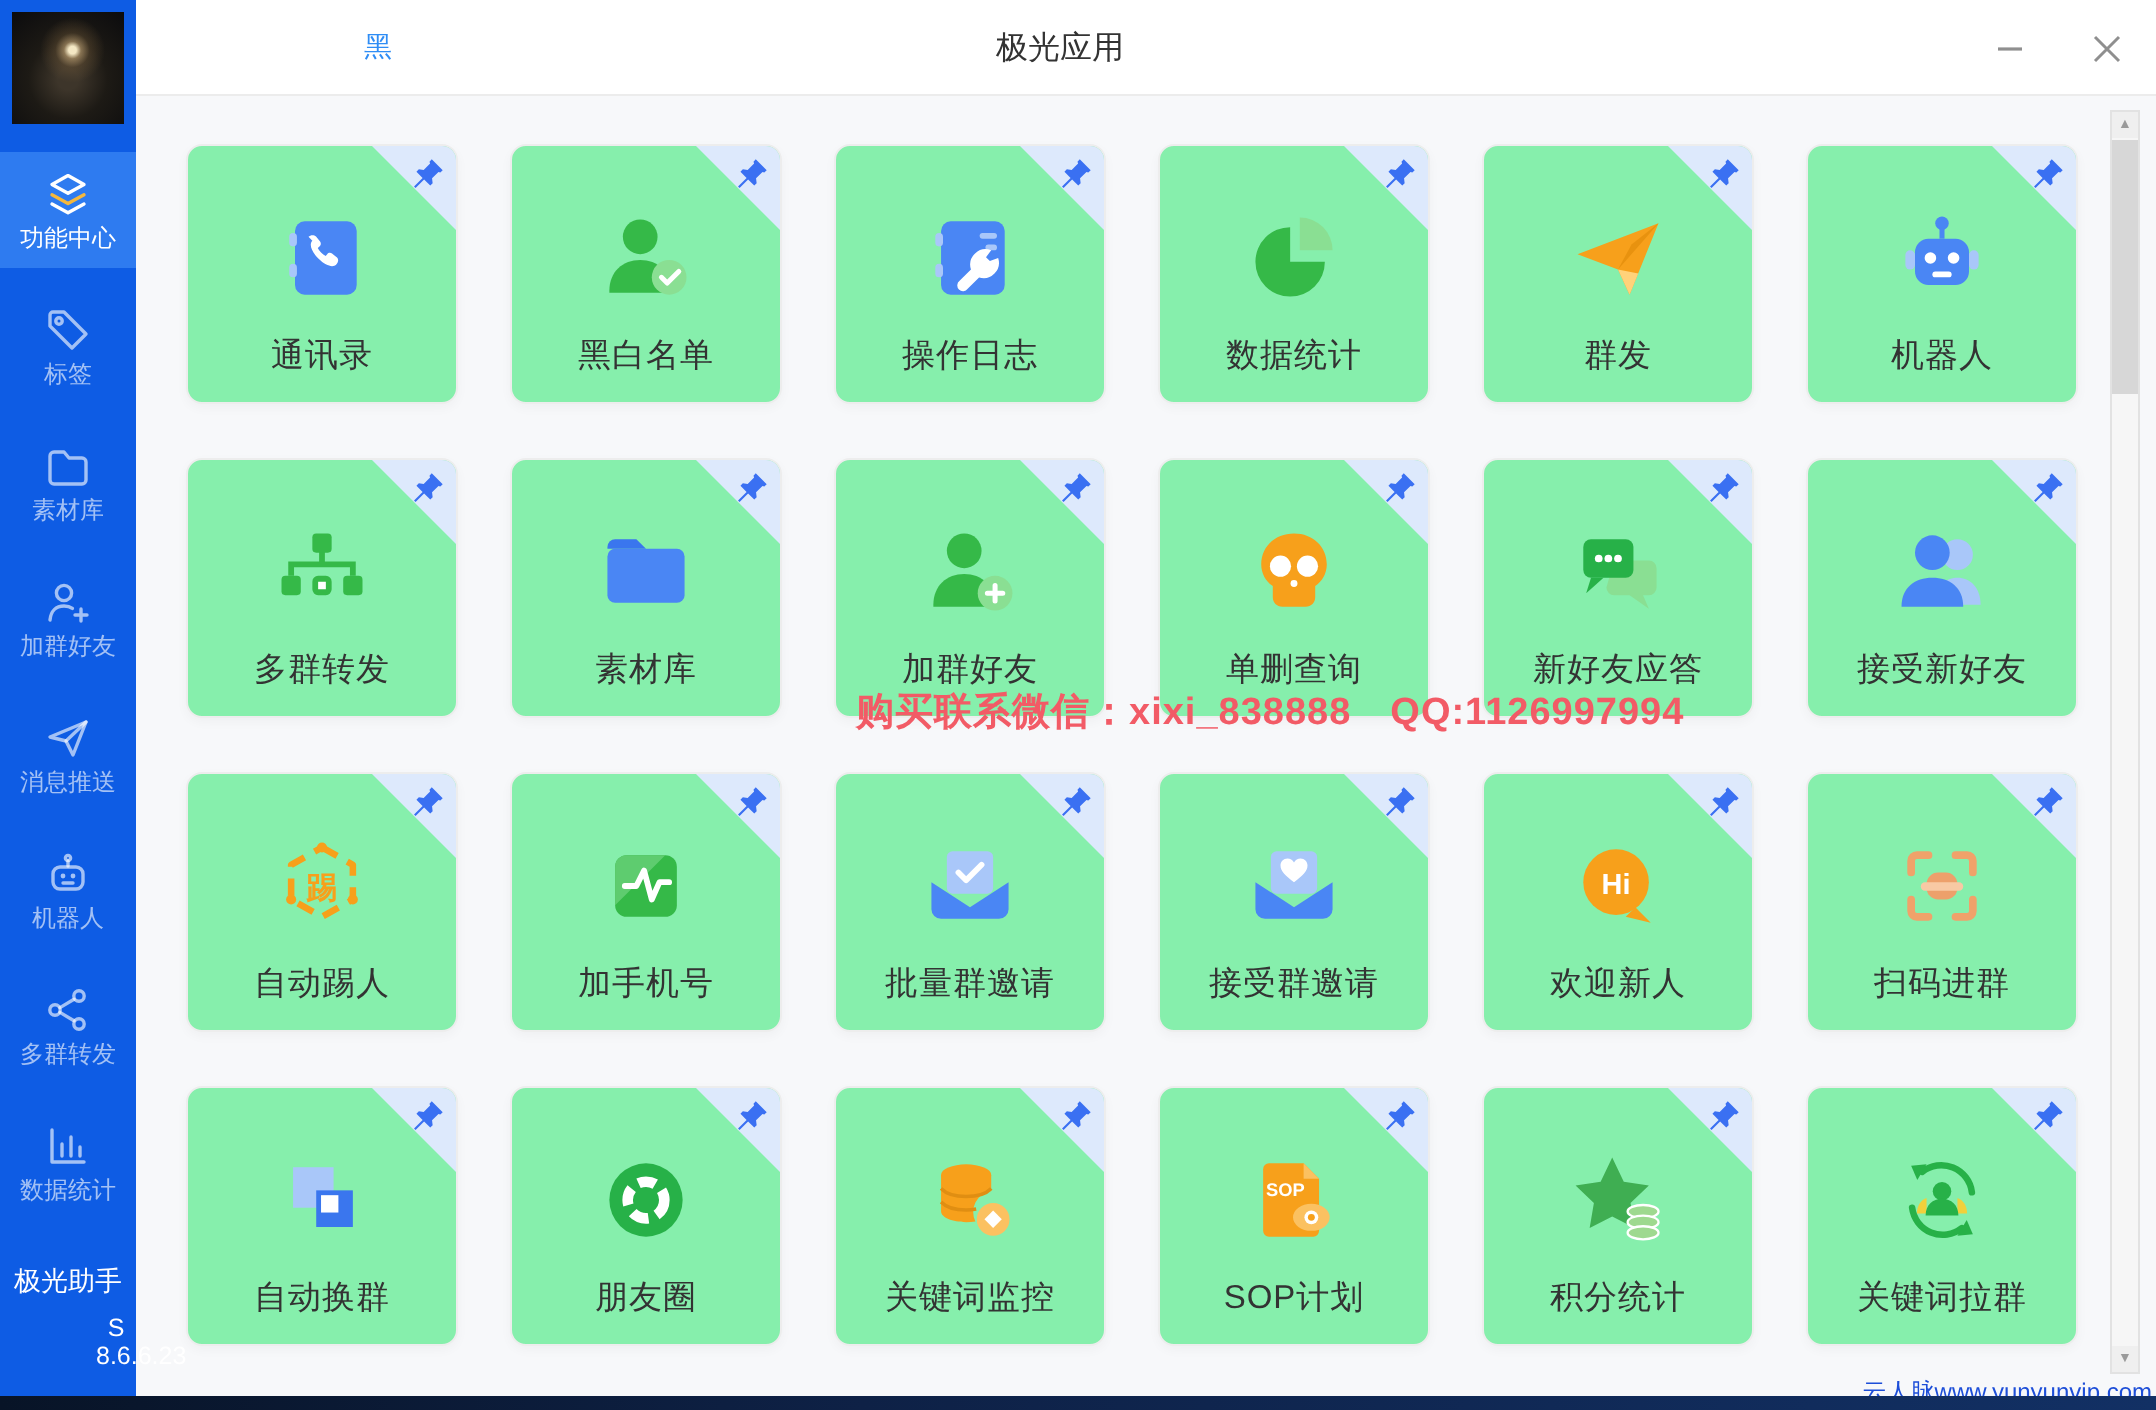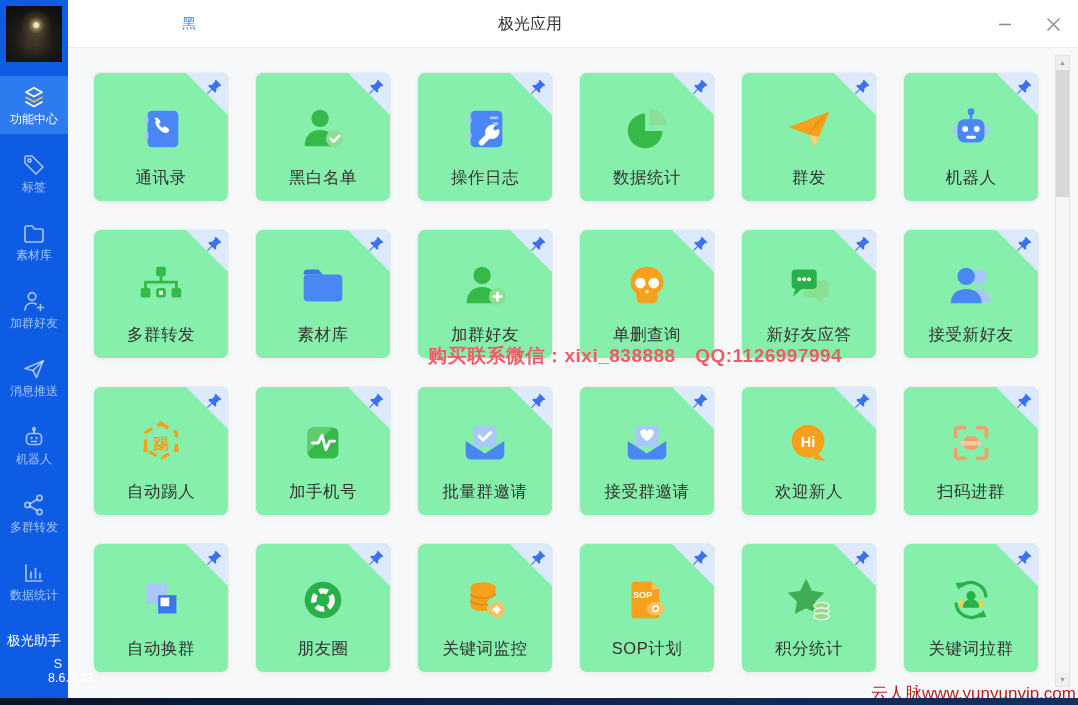--- a/index.html
+++ b/index.html
@@ -44,21 +44,21 @@
 
   
   .scrollbar { position:absolute; right:8px; top:55px; width:15px; height:632px; background:#f6f6f6; border:1px solid #e2e2e2; z-index:3; cursor:pointer; }
   .sb-btn { position:absolute; left:0; width:13px; height:13px; background:#efefef; color:#9a9a9a; font-size:7px; line-height:13px; text-align:center; }
   .sb-up { top:0; }
   .sb-down { bottom:0; }
   .sb-thumb { position:absolute; left:0; top:14px; width:13px; height:127px; background:#d7d7d7; }
 
   
   .wm-center { position:absolute; left:428px; top:343px; font-size:19px; font-weight:bold; color:#f25b66; z-index:6; white-space:nowrap; letter-spacing:.5px; }
-  .wm-corner { position:absolute; right:2px; bottom:0px; font-size:17px; color:#b91c1c; z-index:6; white-space:nowrap; }
+  .wm-corner { position:absolute; right:2px; bottom:0px; font-size:12px; color:#1d4ed8; z-index:6; white-space:nowrap; }
   .bottom-bar { position:absolute; left:0; bottom:0; width:1078px; height:7px; background:linear-gradient(90deg,#081427,#0e2146 40%,#123064); z-index:7; }
 </style>
 </head>
 <body>
 
 <div class="window">
 
   <aside class="sidebar">
     <div class="avatar"></div>
     <nav class="side-menu" id="side-menu">

